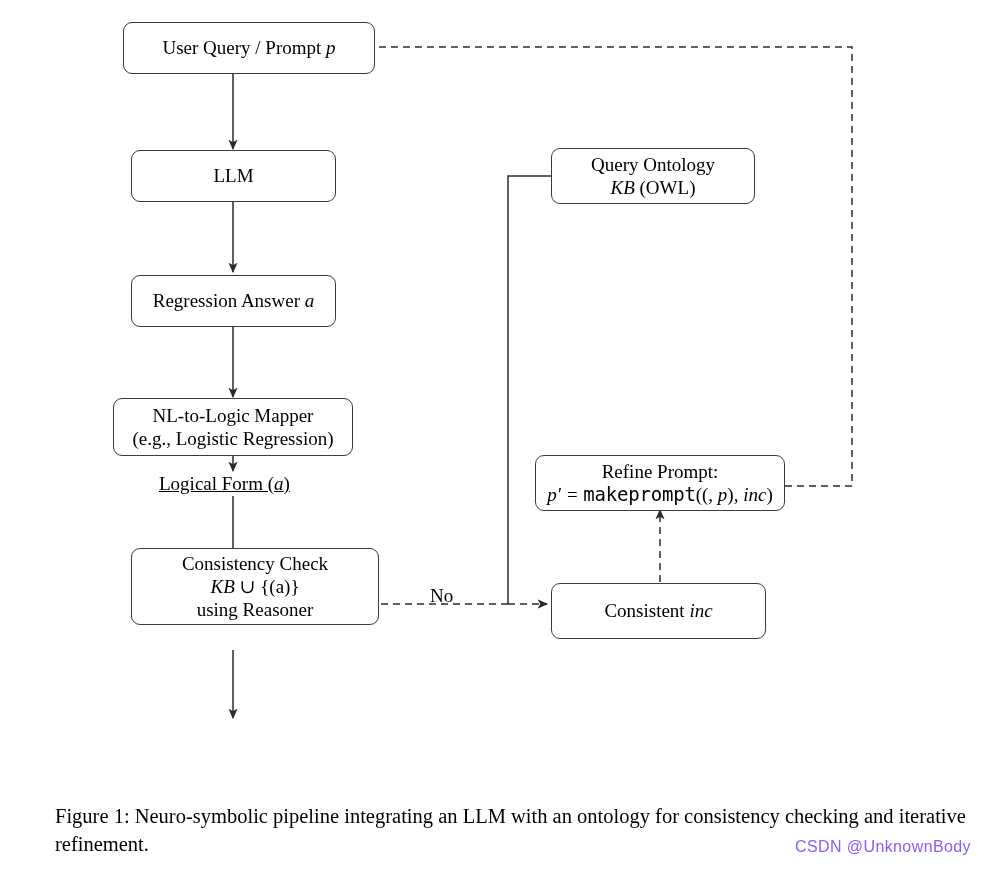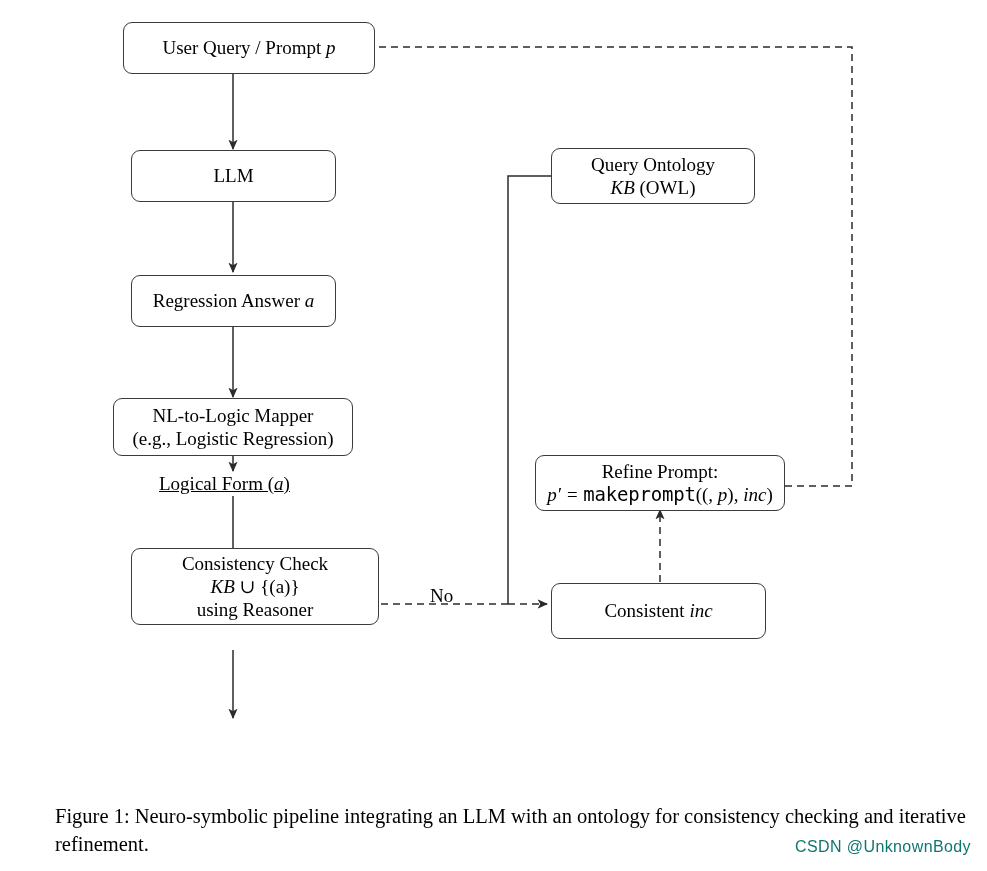--- a/index.html
+++ b/index.html
@@ -71,21 +71,21 @@
     text-align: left;
     z-index: 3;
     margin-left: 33px;
   }
   #watermark {
     position: absolute;
     left: 795px;
     top: 838px;
     font-family: "Liberation Sans", "DejaVu Sans", sans-serif;
     font-size: 16px;
-    color: #0f766e;
+    color: #8b5cf6;
     letter-spacing: 0.4px;
     z-index: 5;
     white-space: nowrap;
   }
 </style>
 </head>
 <body>
 
 <div id="page">
 

